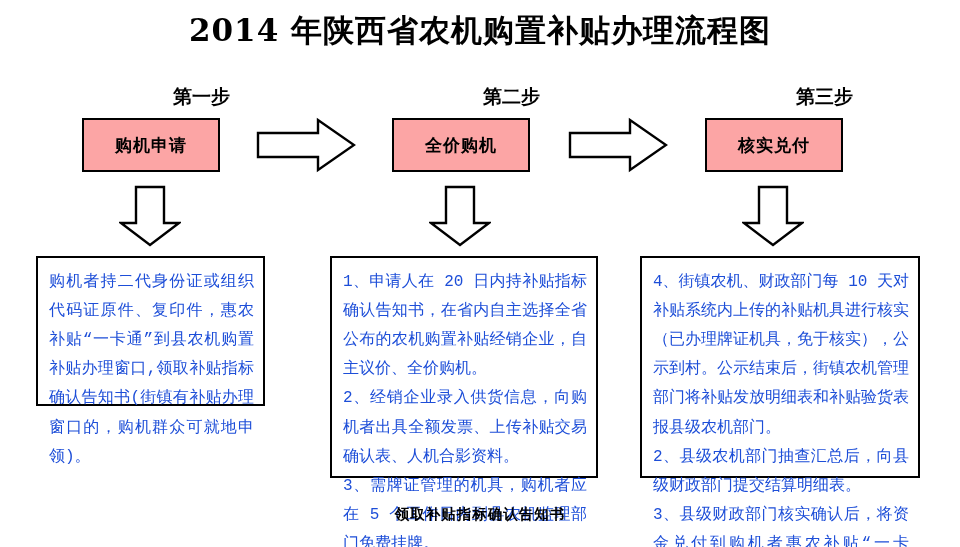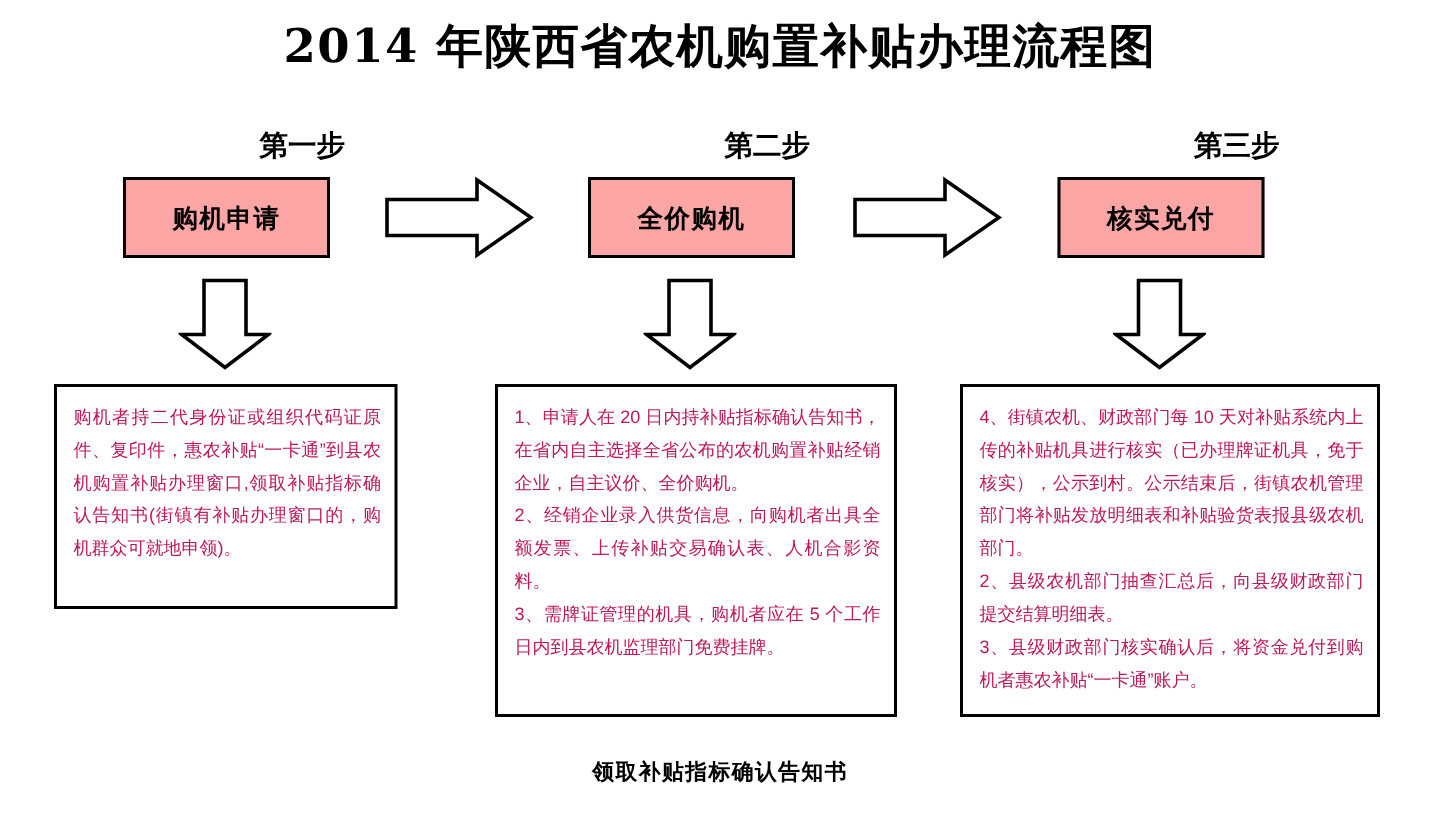--- a/index.html
+++ b/index.html
@@ -96,24 +96,24 @@
   .arrow-down.d3 { left: 742px; }
 
   .arrow-right svg, .arrow-down svg { display: block; }
 
   
   .detail-box {
     position: absolute;
     border: 2px solid #000;
     background: #fff;
     box-sizing: border-box;
-    font-family: Liberation Sans, sans-serif;
-    font-size: 12px;
+    font-family: Liberation Mono, monospace;
+    font-size: 16px;
     line-height: 1.82;
-    color: #be185d;
+    color: #1d4ed8;
     padding: 10px 9px 8px 11px;
     text-align: justify;
     text-justify: inter-character;
   }
   .detail-box.b1 {
     left: 36px;
     top: 256px;
     width: 229px;
     height: 150px;
   }

